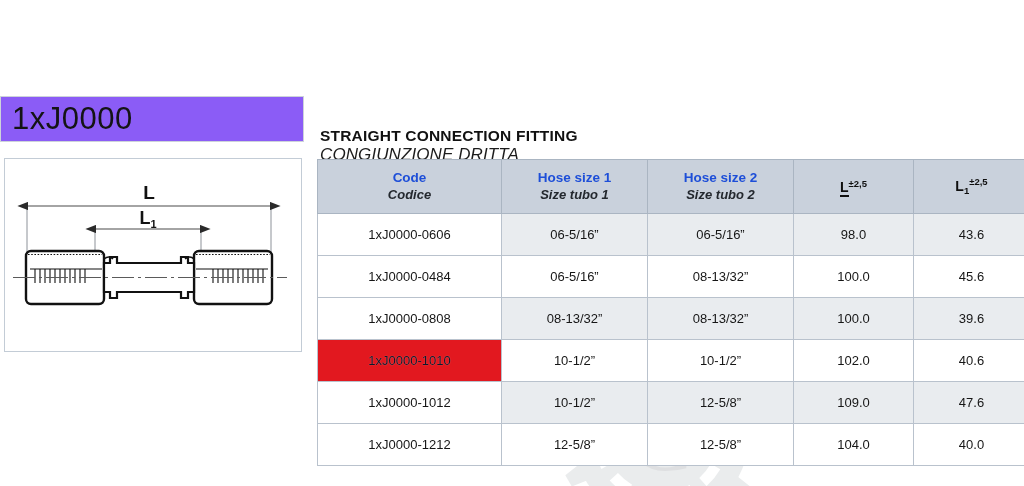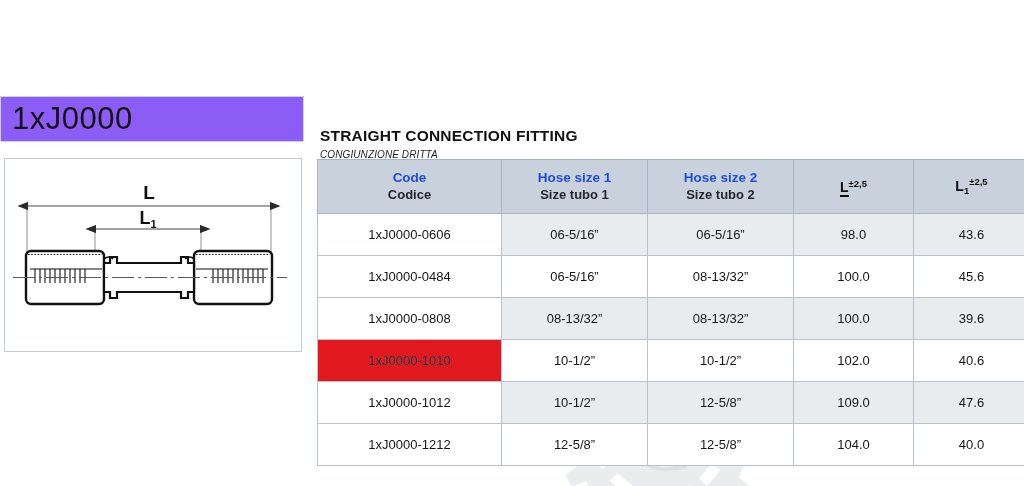--- a/index.html
+++ b/index.html
@@ -57,21 +57,21 @@
     margin-top: 28px;
   }
   #header-texts .en {
     font-size: 15.5px;
     font-weight: bold;
     letter-spacing: 0.2px;
     color: #111111;
     line-height: 19px;
   }
   #header-texts .it {
-    font-size: 10px;
+    font-size: 17px;
     font-style: italic;
     color: #1c1c1c;
     line-height: 20px;
     letter-spacing: 0.1px;
   }
 
   
   #drawing-panel {
     position: absolute;
     left: 4px;
@@ -112,20 +112,21 @@
   #spec-table th .h-en {
     display: block;
     font-size: 13.5px;
     font-weight: bold;
     color: #1d4ed8;
     line-height: 16px;
   }
   #spec-table th .h-it {
     display: block;
     font-size: 13px;
+    font-style: italic;
     color: #23282e;
     line-height: 17px;
   }
   #spec-table th .h-sym {
     display: block;
     font-size: 14px;
     font-weight: bold;
     color: #0f0f0f;
   }
   #spec-table th .h-sym .base { border-bottom: 2px solid #0f0f0f; padding-bottom: 0px; }

